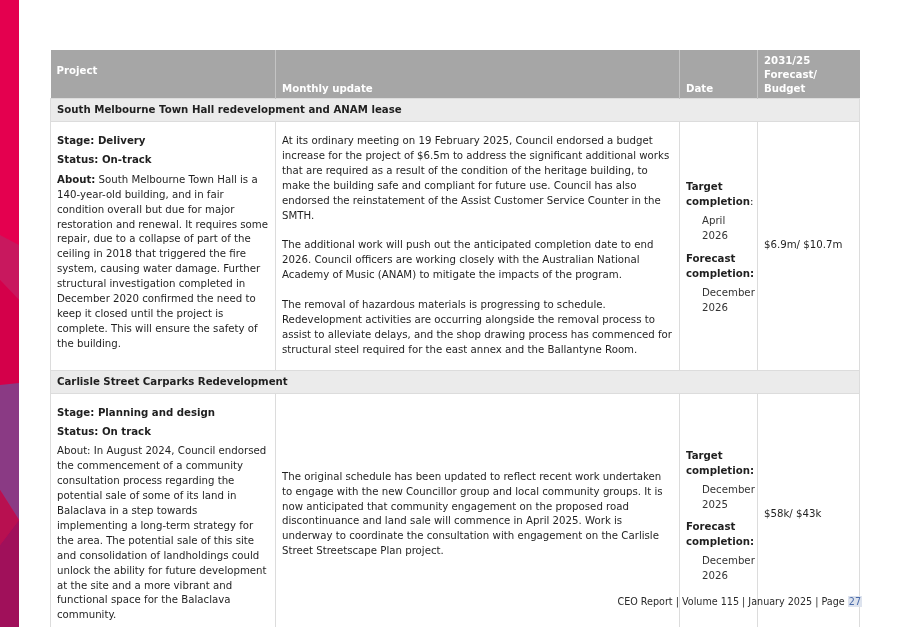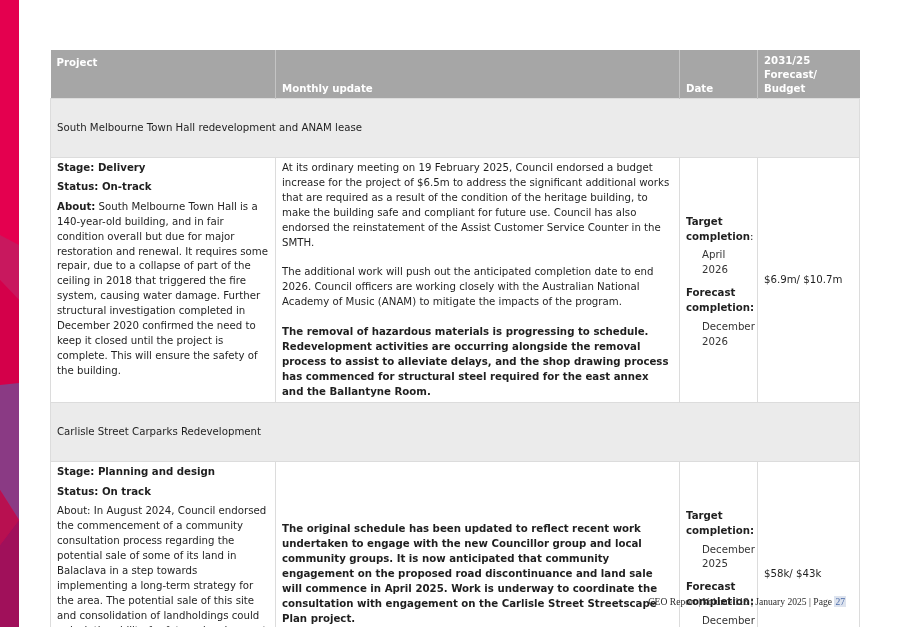--- a/index.html
+++ b/index.html
@@ -23,39 +23,39 @@
   .report-table col.c2 { width: 404px; }
   .report-table col.c3 { width: 78px; }
   .report-table col.c4 { width: 102px; }
   .report-table th {
     background: #a6a6a6; color: #ffffff; font-weight: bold;
     text-align: left; vertical-align: bottom;
     padding: 4px 6px 2px 6px; font-size: 10.2px; line-height: 14px;
     border-right: 1px solid #c4c4c4;
     height: 24px;
   }
-  .report-table th:first-child { vertical-align: top; padding-top: 6px; }
+  .report-table th:first-child { vertical-align: top; padding-top: 14px; }
   .report-table th:last-child { border-right: none; }
   .report-table td {
-    border: 1px solid #dcdcdc; padding: 3px 6px; vertical-align: top;
+    border: 1px solid #dcdcdc; padding: 12px 6px; vertical-align: top;
   }
   .section-row td {
-    background: #ebebeb; font-weight: normal; padding: 22px 6px; height: 13px;
+    background: #ebebeb; font-weight: bold; padding: 4px 6px; height: 13px;
     line-height: 14px;
   }
   .middle { vertical-align: middle !important; }
   .p-line { margin: 0 0 4.5px 0; }
   .b { font-weight: bold; }
   .para { margin: 0 0 14.9px 0; }
-  .para:last-child { margin-bottom: 0; font-weight: bold; }
+  .para:last-child { margin-bottom: 0; }
   .date-label { font-weight: bold; margin: 8px 0 4px 0; }
   .date-val { margin: 0 0 4px 16px; color: #333; }
   .footer {
-    position: absolute; right: 52px; top: 596px;
-    font-size: 9.6px; color: #2b2b2b; font-family: Liberation Serif, serif;
+    position: absolute; right: 36px; top: 596px;
+    font-size: 9.6px; color: #2b2b2b;
   }
   .footer .pg { background: #dde3ee; color: #4a6aa8; padding: 0 1px; }
 </style>
 </head>
 <body>
 
 <div class="side-stripe">
   <svg width="19" height="627" viewBox="0 0 19 627">
     <rect x="0" y="0" width="19" height="627" fill="#e4004f"></rect>
     <polygon points="0,235 19,245 19,300 0,280" fill="#c8185e"></polygon>

